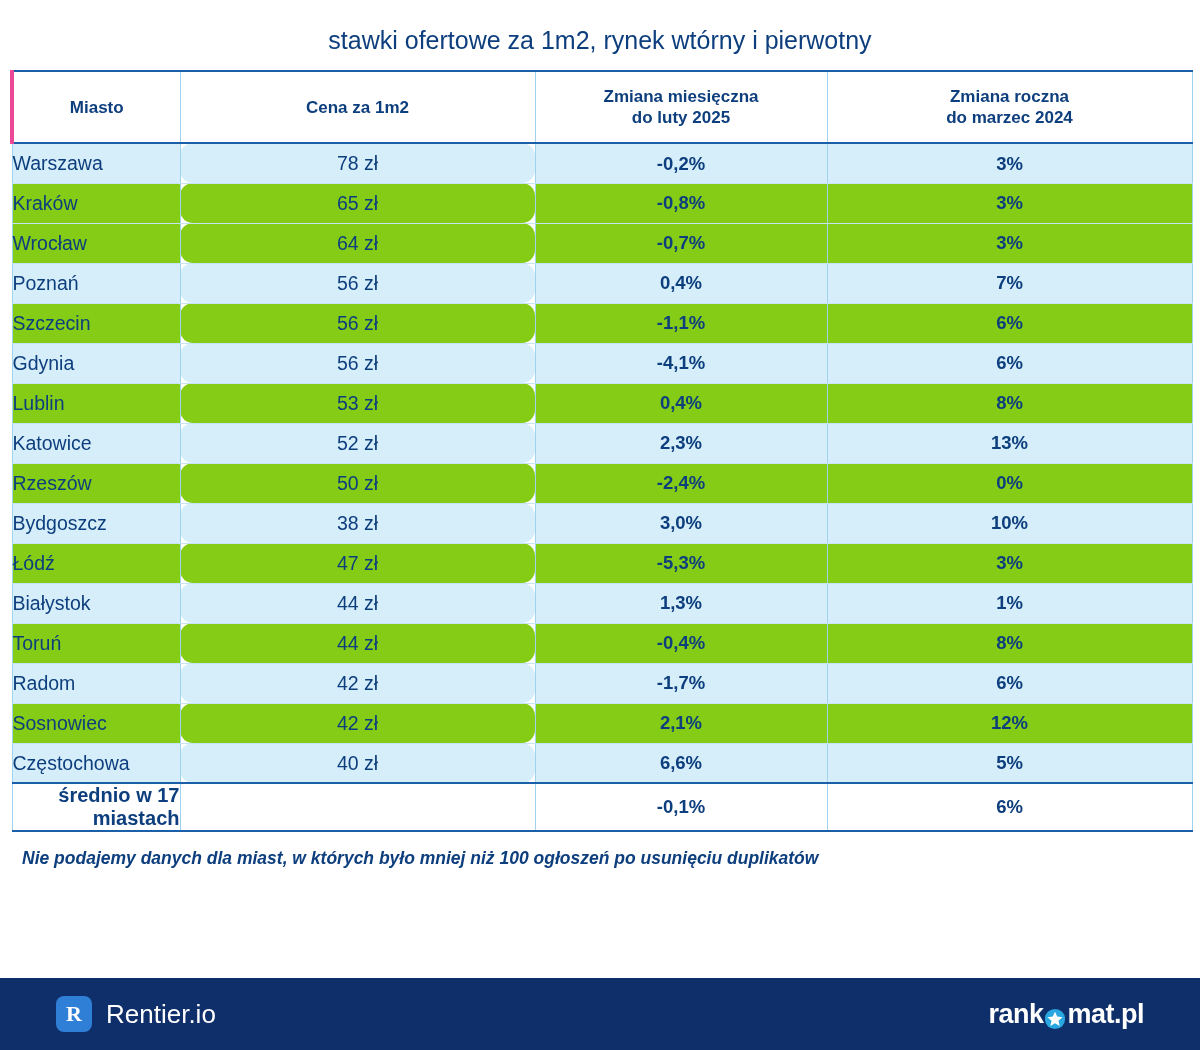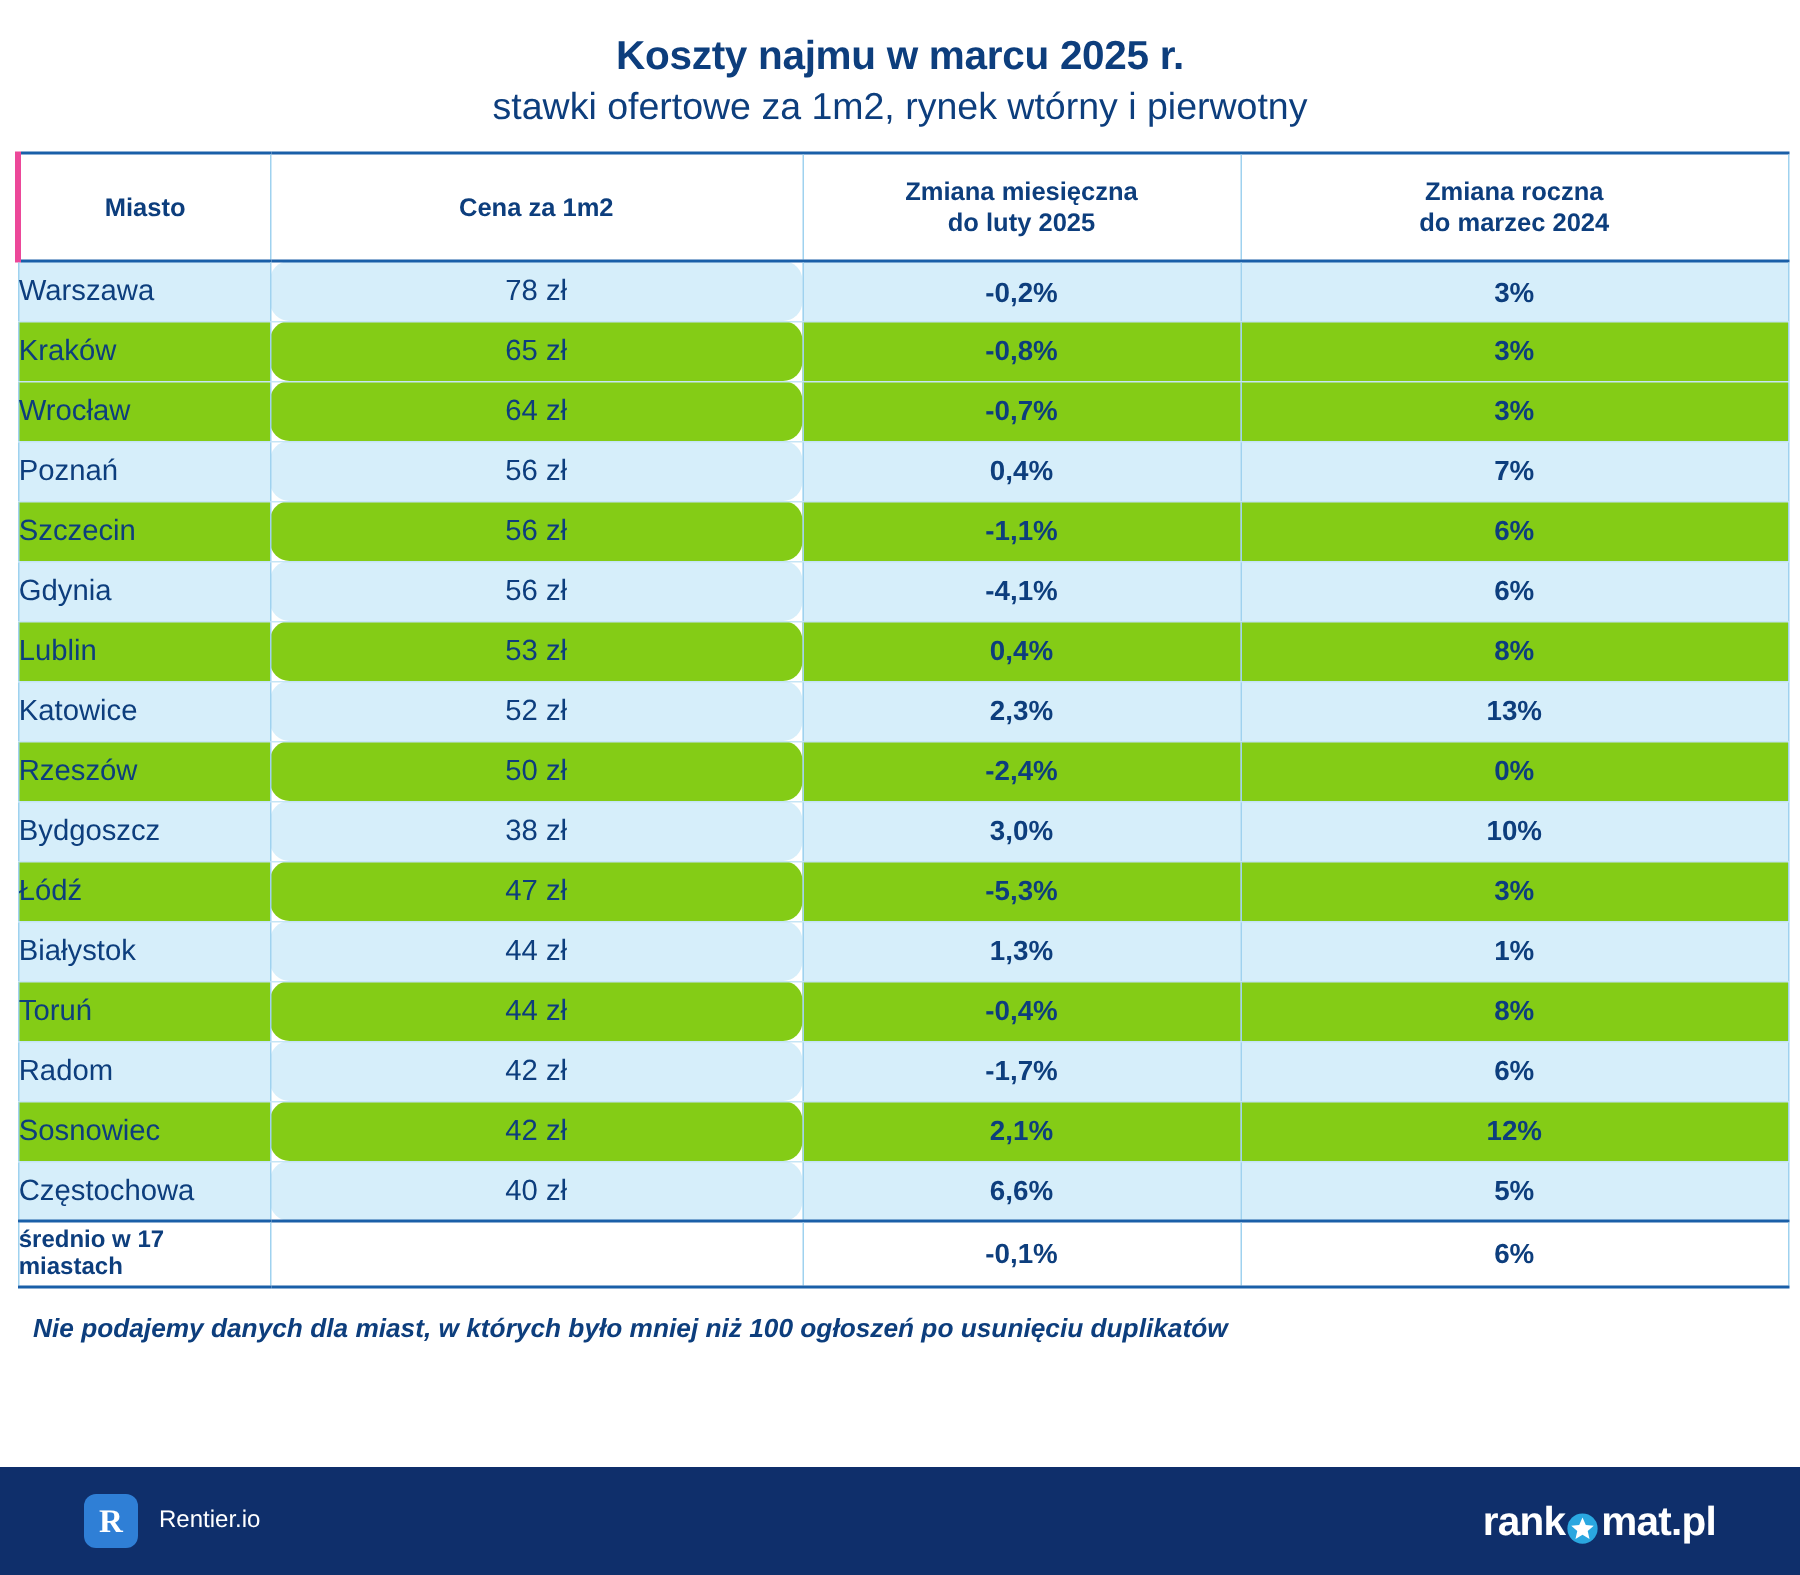--- a/index.html
+++ b/index.html
@@ -97,21 +97,22 @@
     font-size: 18.5px;
   }
   tbody tr.summary td {
     background: #ffffff;
     font-weight: bold;
     border-top: 2px solid #1a5fa8;
     border-bottom: 2px solid #1a5fa8;
     height: 44px;
   }
   tbody tr.summary td.city {
-    font-size: 16px;
+    font-size: 20px;
+    text-align: right;
   }
   .note {
     font-size: 17.5px;
     font-style: italic;
     font-weight: bold;
     color: #0d3e7d;
     padding: 16px 0 0 12px;
   }
   .footer {
     height: 72px;
@@ -134,21 +135,21 @@
     color: #ffffff;
     font-size: 22px;
     font-weight: bold;
     display: flex;
     align-items: center;
     justify-content: center;
     font-family: "Liberation Serif", serif;
   }
   .rtext {
     color: #ffffff;
-    font-size: 16px;
+    font-size: 26px;
   }
   .brand-right {
     color: #ffffff;
     font-size: 27px;
     font-weight: bold;
     display: flex;
     align-items: center;
     letter-spacing: -0.5px;
     text-align: right;
   }
@@ -160,21 +161,20 @@
     position: relative;
     top: 3px;
   }
 </style>
 </head>
 <body>
 
 <div class="wrap">
 
   <div class="titlebox">
-    <div class="title">Koszty najmu w marcu 2025 r.</div>
     <div class="subtitle">stawki ofertowe za 1m2, rynek wtórny i pierwotny</div>
   </div>
 
   <div class="tablearea">
     <table class="main">
       <colgroup>
         <col class="col-city">
           <col class="col-price">
           <col class="col-m">
           <col class="col-y">

